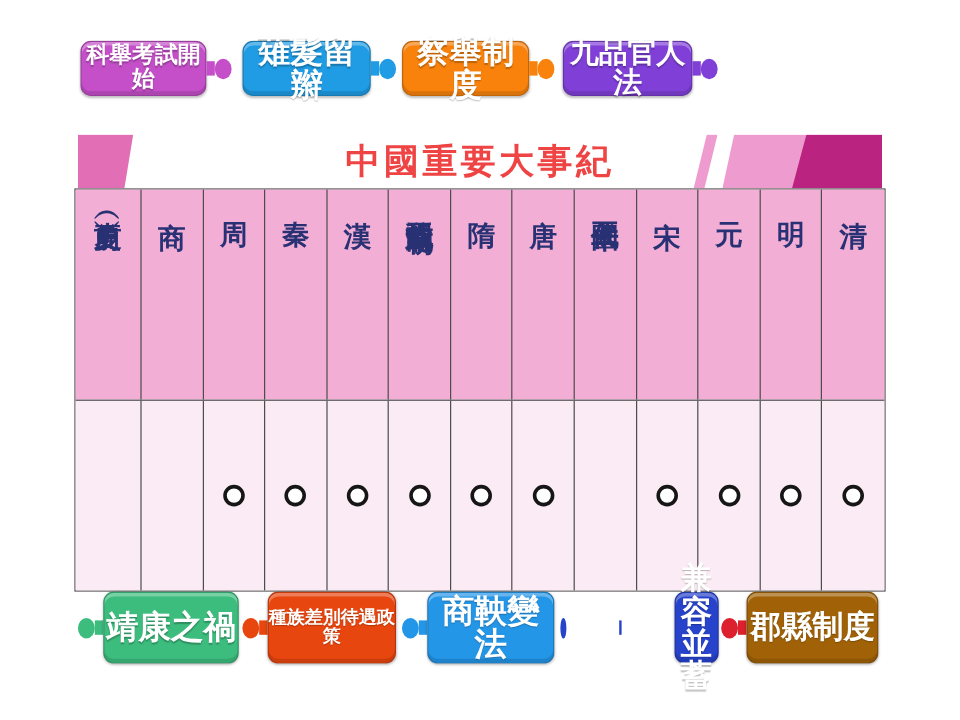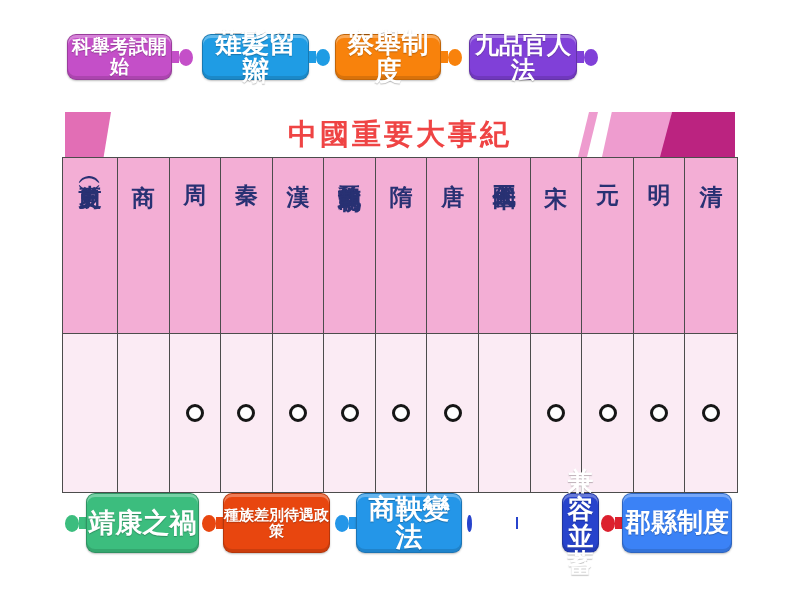--- a/index.html
+++ b/index.html
@@ -175,16 +175,16 @@
     <div class="box fs27" style="background: rgb(36, 150, 232);">商鞅變法</div>
   </div>
   <div class="pin bottom-pin bp4">
     <div class="dot" style="background: rgb(39, 67, 204);"></div>
     <div class="stem" style="background: rgb(39, 67, 204);"></div>
     <div class="box fs26" style="background: rgb(39, 67, 204);">兼容並蓄</div>
   </div>
   <div class="pin bottom-pin bp5">
     <div class="dot" style="background: rgb(220, 32, 46);"></div>
     <div class="stem" style="background: rgb(220, 32, 46);"></div>
-    <div class="box fs26" style="background: #3b82f6;">郡縣制度</div>
+    <div class="box fs26" style="background: #a16207;">郡縣制度</div>
   </div>
 
 </div>
 
 </body></html>

